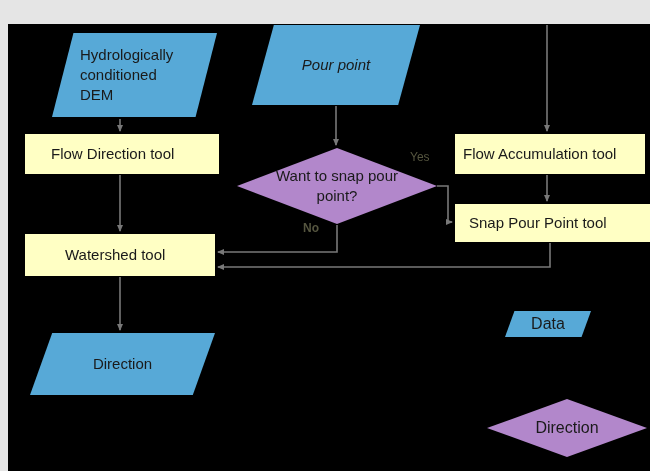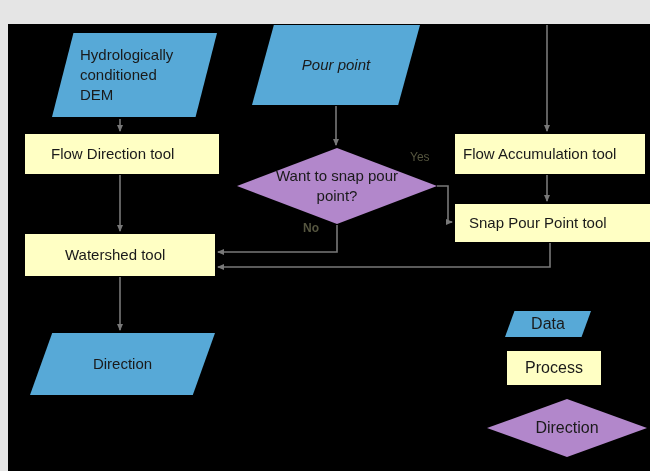--- a/index.html
+++ b/index.html
@@ -92,21 +92,18 @@
   </div>
 
   <div class="edge-label" style="left:410px; top:150px;">Yes</div>
   <div class="edge-label" style="left:303px; top:221px;font-weight:bold;">No</div>
 
   <div class="node para center legend-shape" style="left:505px; top:311px; width:86px; height:26px;
               clip-path:polygon(11% 0,100% 0,89% 100%,0 100%);">
     <span>Data</span>
   </div>
 
-  <div class="node rect center legend-shape" style="left:507px; top:351px; width:94px; height:34px;">
-    <span>Process</span>
-  </div>
 
   <div class="node diamond legend-shape" style="left:487px; top:399px; width:160px; height:58px;">
     <span>Direction</span>
   </div>
 
 </div>
 
 </body></html>

